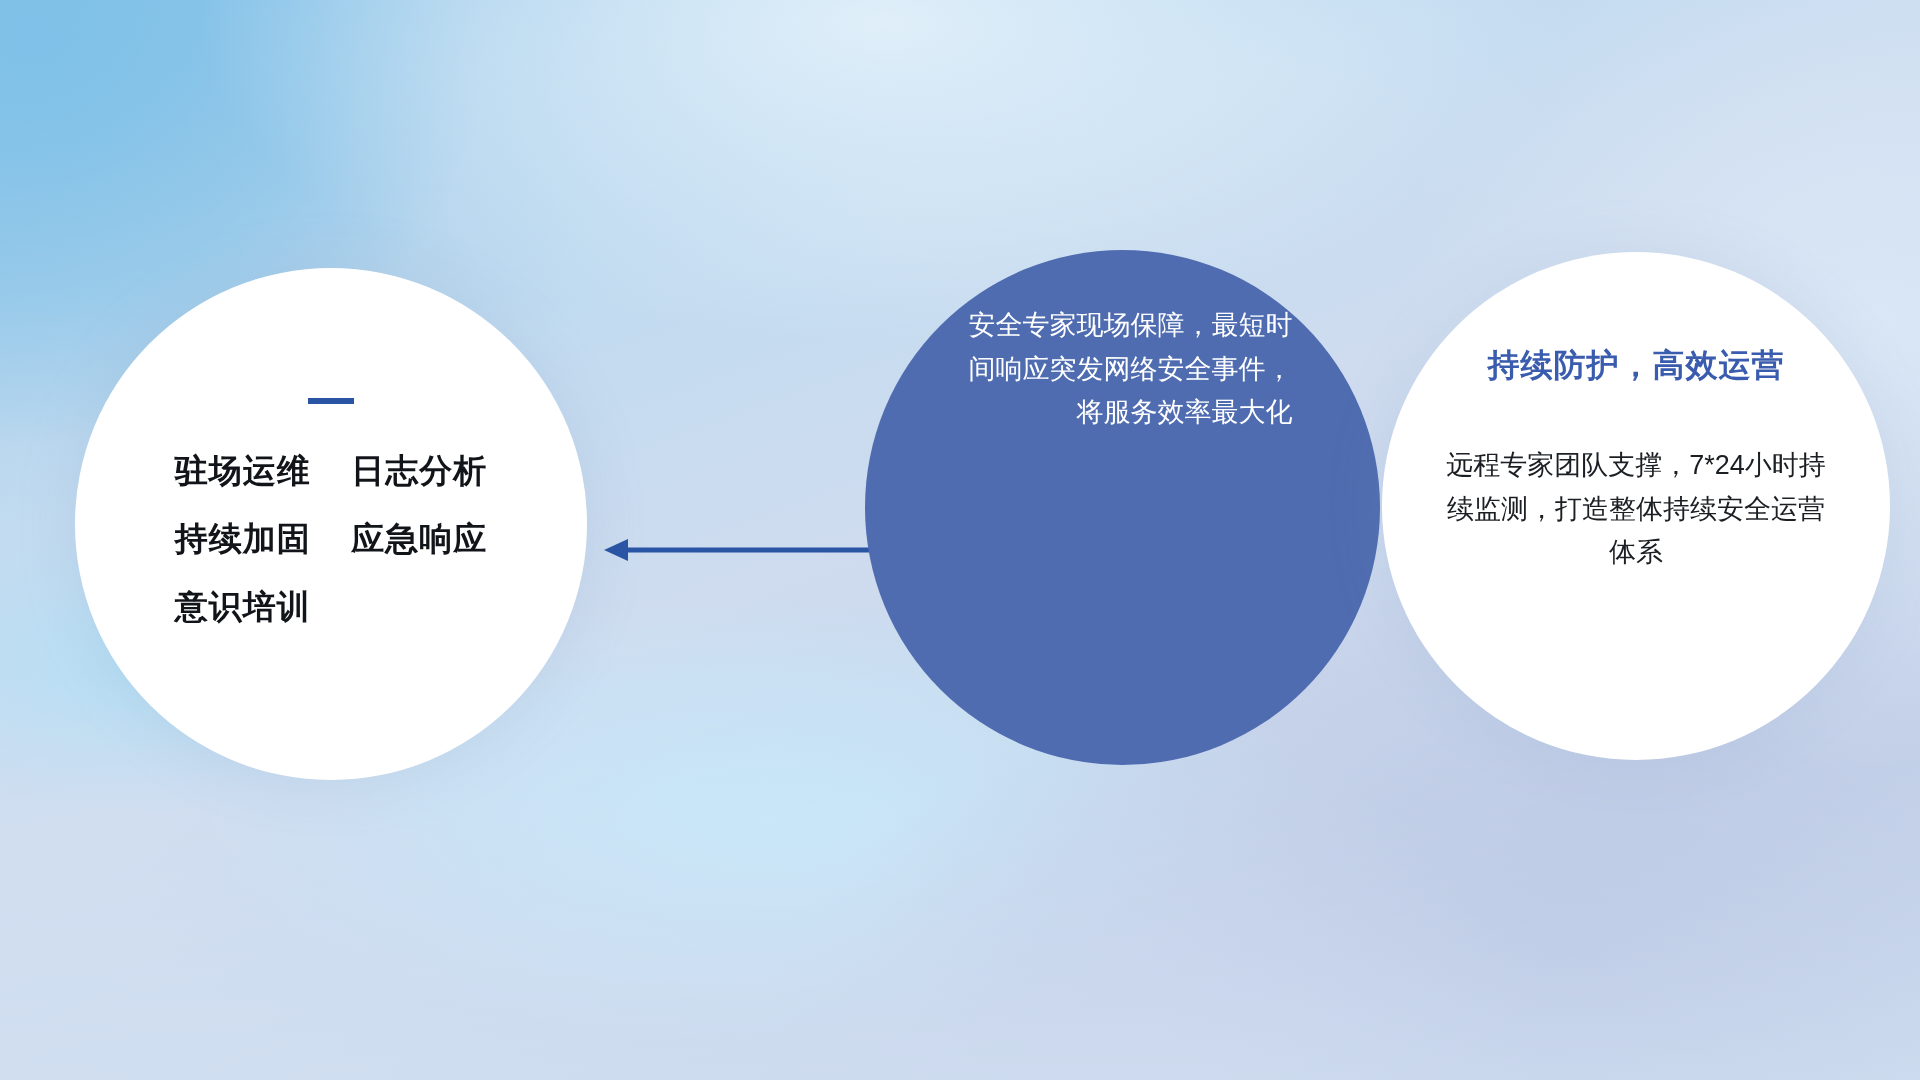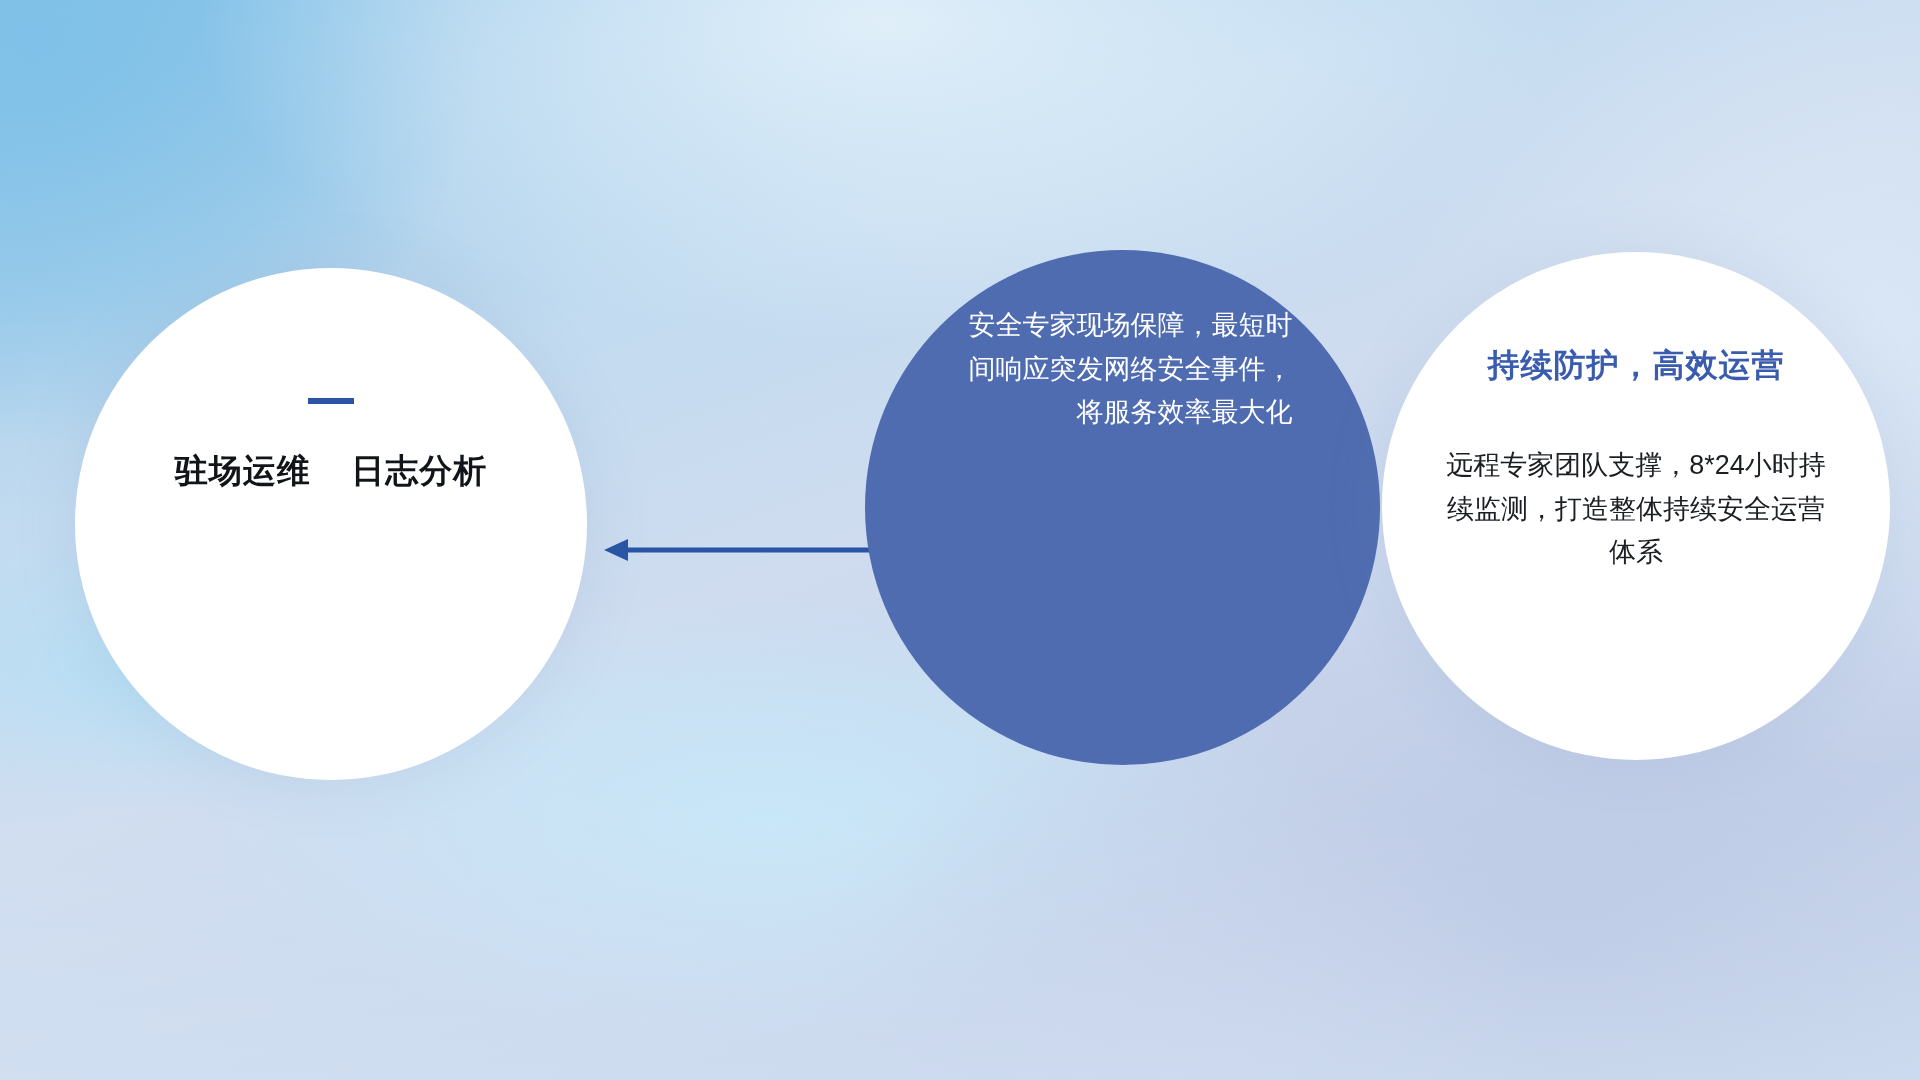--- a/index.html
+++ b/index.html
@@ -171,25 +171,27 @@
 
   <svg id="flow-arrow" viewBox="0 0 300 44">
     <line x1="300" y1="22" x2="24" y2="22" stroke="#2a55a5" stroke-width="5"></line>
     <polygon points="4,22 28,11 28,33" fill="#2a55a5"></polygon>
   </svg>
 
   <div class="circle" id="circle-left">
     <div class="dash"></div>
     <div class="lines">
       <div class="line">驻场运维    日志分析</div>
+      <div class="line">持续加固    应急响应</div>
+      <div class="line">意识培训</div>
     </div>
   </div>
 
   <div class="circle" id="circle-mid">
     <div class="body">安全专家现场保障，最短时间响应突发网络安全事件，将服务效率最大化</div>
   </div>
 
   <div class="circle" id="circle-right">
     <div class="head">持续防护，高效运营</div>
-    <div class="body">远程专家团队支撑，8*24小时持续监测，打造整体持续安全运营体系</div>
+    <div class="body">远程专家团队支撑，7*24小时持续监测，打造整体持续安全运营体系</div>
   </div>
 
 </div>
 
 </body></html>

